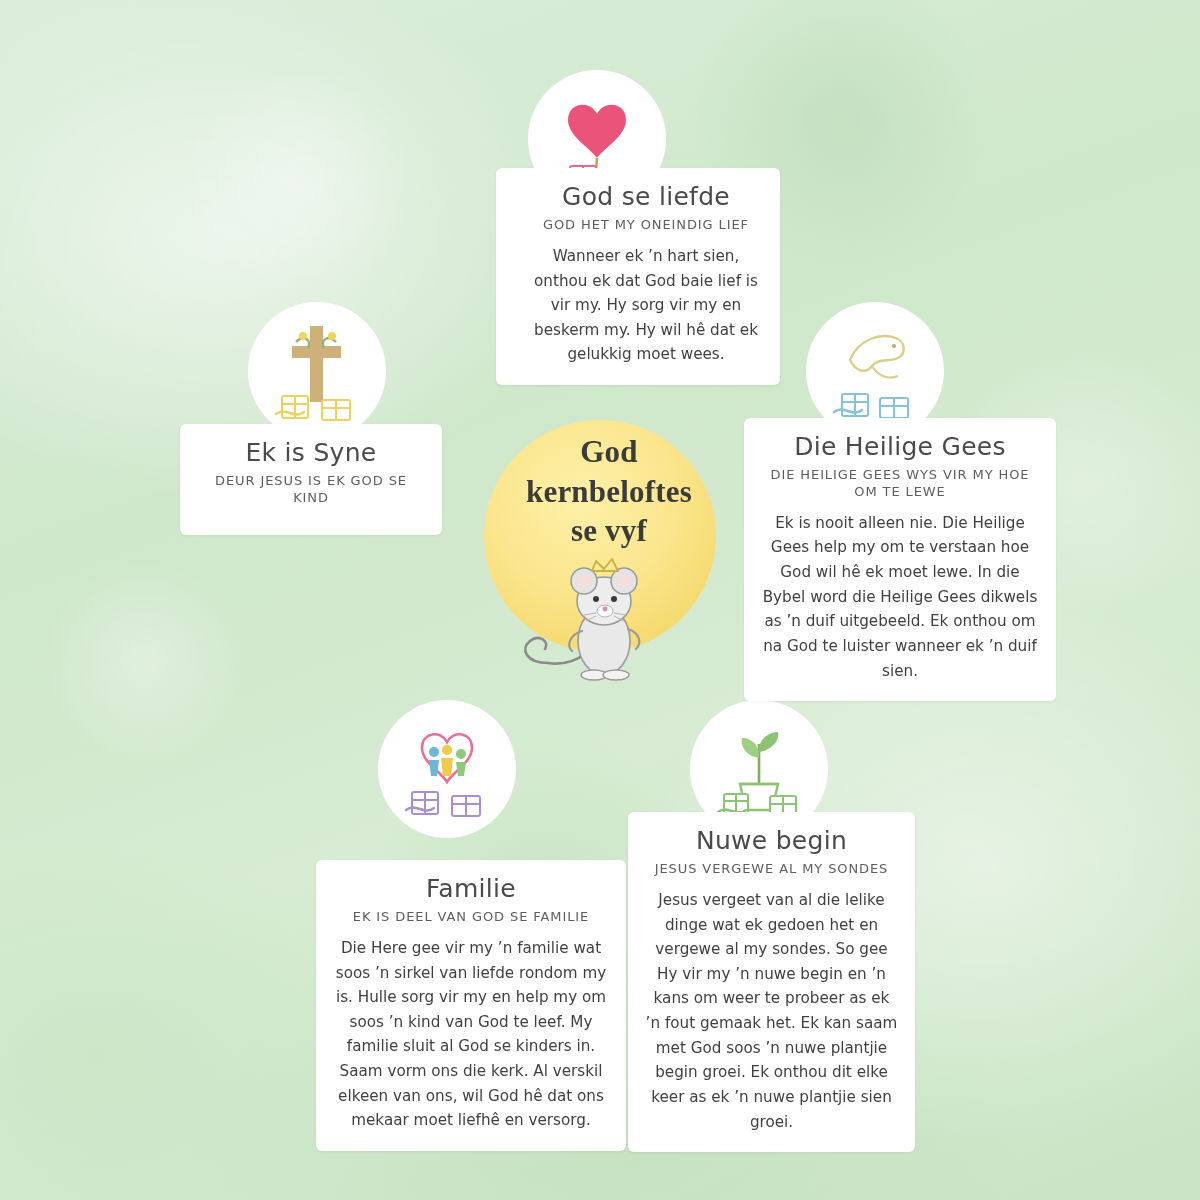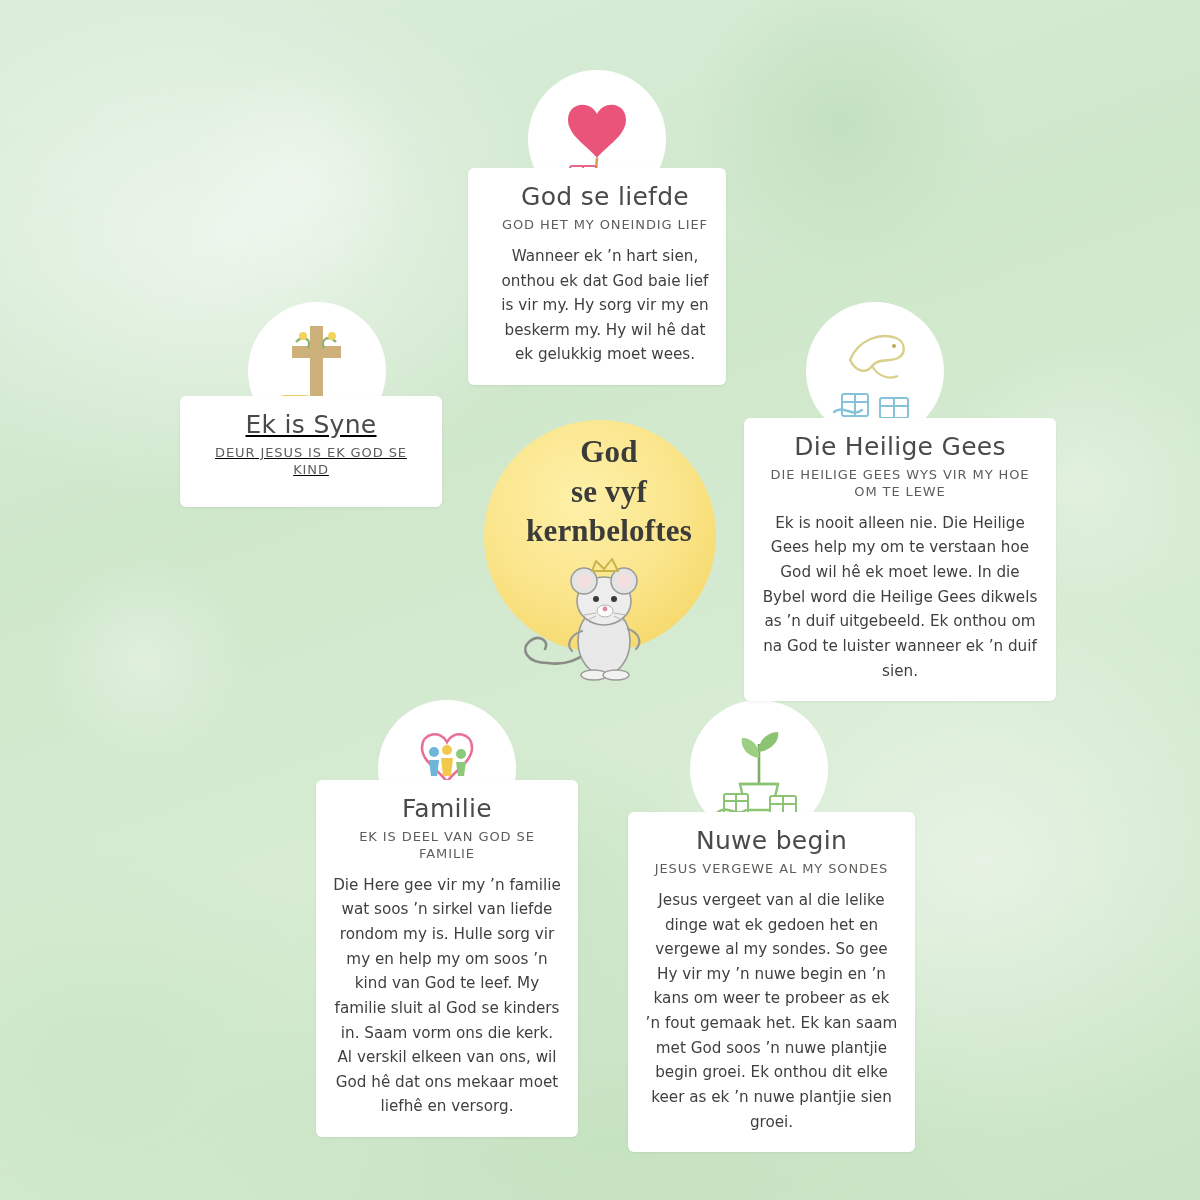--- a/index.html
+++ b/index.html
@@ -123,43 +123,43 @@
   #center-mouse {
     position: absolute;
     left: 500px;
     top: 545px;
     width: 170px;
     height: 145px;
     z-index: 5;
   }
 
   
-  #card-liefde     { left: 468px; top: 168px; width: 258px; padding-left: 32px; }
-  #card-syne       { left: 180px; top: 396px; width: 262px; text-decoration: underline; }
+  #card-liefde     { left: 496px; top: 168px; width: 284px; padding-left: 32px; }
+  #card-syne       { left: 180px; top: 424px; width: 262px; }
   #card-heilige    { left: 744px; top: 418px; width: 312px; }
-  #card-familie    { left: 316px; top: 780px; width: 262px; }
+  #card-familie    { left: 316px; top: 860px; width: 310px; }
   #card-nuwe       { left: 628px; top: 812px; width: 287px; }
 
   #bub-liefde   { left: 528px; top: 70px;  width: 138px; height: 138px; }
   #bub-syne     { left: 248px; top: 302px; width: 138px; height: 138px; }
   #bub-heilige  { left: 806px; top: 302px; width: 138px; height: 138px; }
   #bub-familie  { left: 378px; top: 700px; width: 138px; height: 138px; }
   #bub-nuwe     { left: 690px; top: 700px; width: 138px; height: 138px; }
 </style>
 </head>
 <body>
 
 <div id="canvas">
 
   <div id="center-sun"></div>
 
   <div id="center-title">
     <div>God</div>
+    <div>kernbeloftes</div>
     <div>se vyf</div>
-    <div>kernbeloftes</div>
   </div>
 
   <div id="center-mouse">
     <svg viewBox="0 0 170 145" width="170" height="145">
 
       <path d="M48 118 C26 118 20 104 30 96 C39 89 50 96 45 104" fill="none" stroke="#8a8a86" stroke-width="2.6" stroke-linecap="round"></path>
       <path d="M48 118 C62 120 76 116 86 108" fill="none" stroke="#8a8a86" stroke-width="2.6" stroke-linecap="round"></path>
 
       <ellipse cx="104" cy="96" rx="26" ry="34" fill="#e9e9ea" stroke="#9a9a97" stroke-width="1.6"></ellipse>
 

